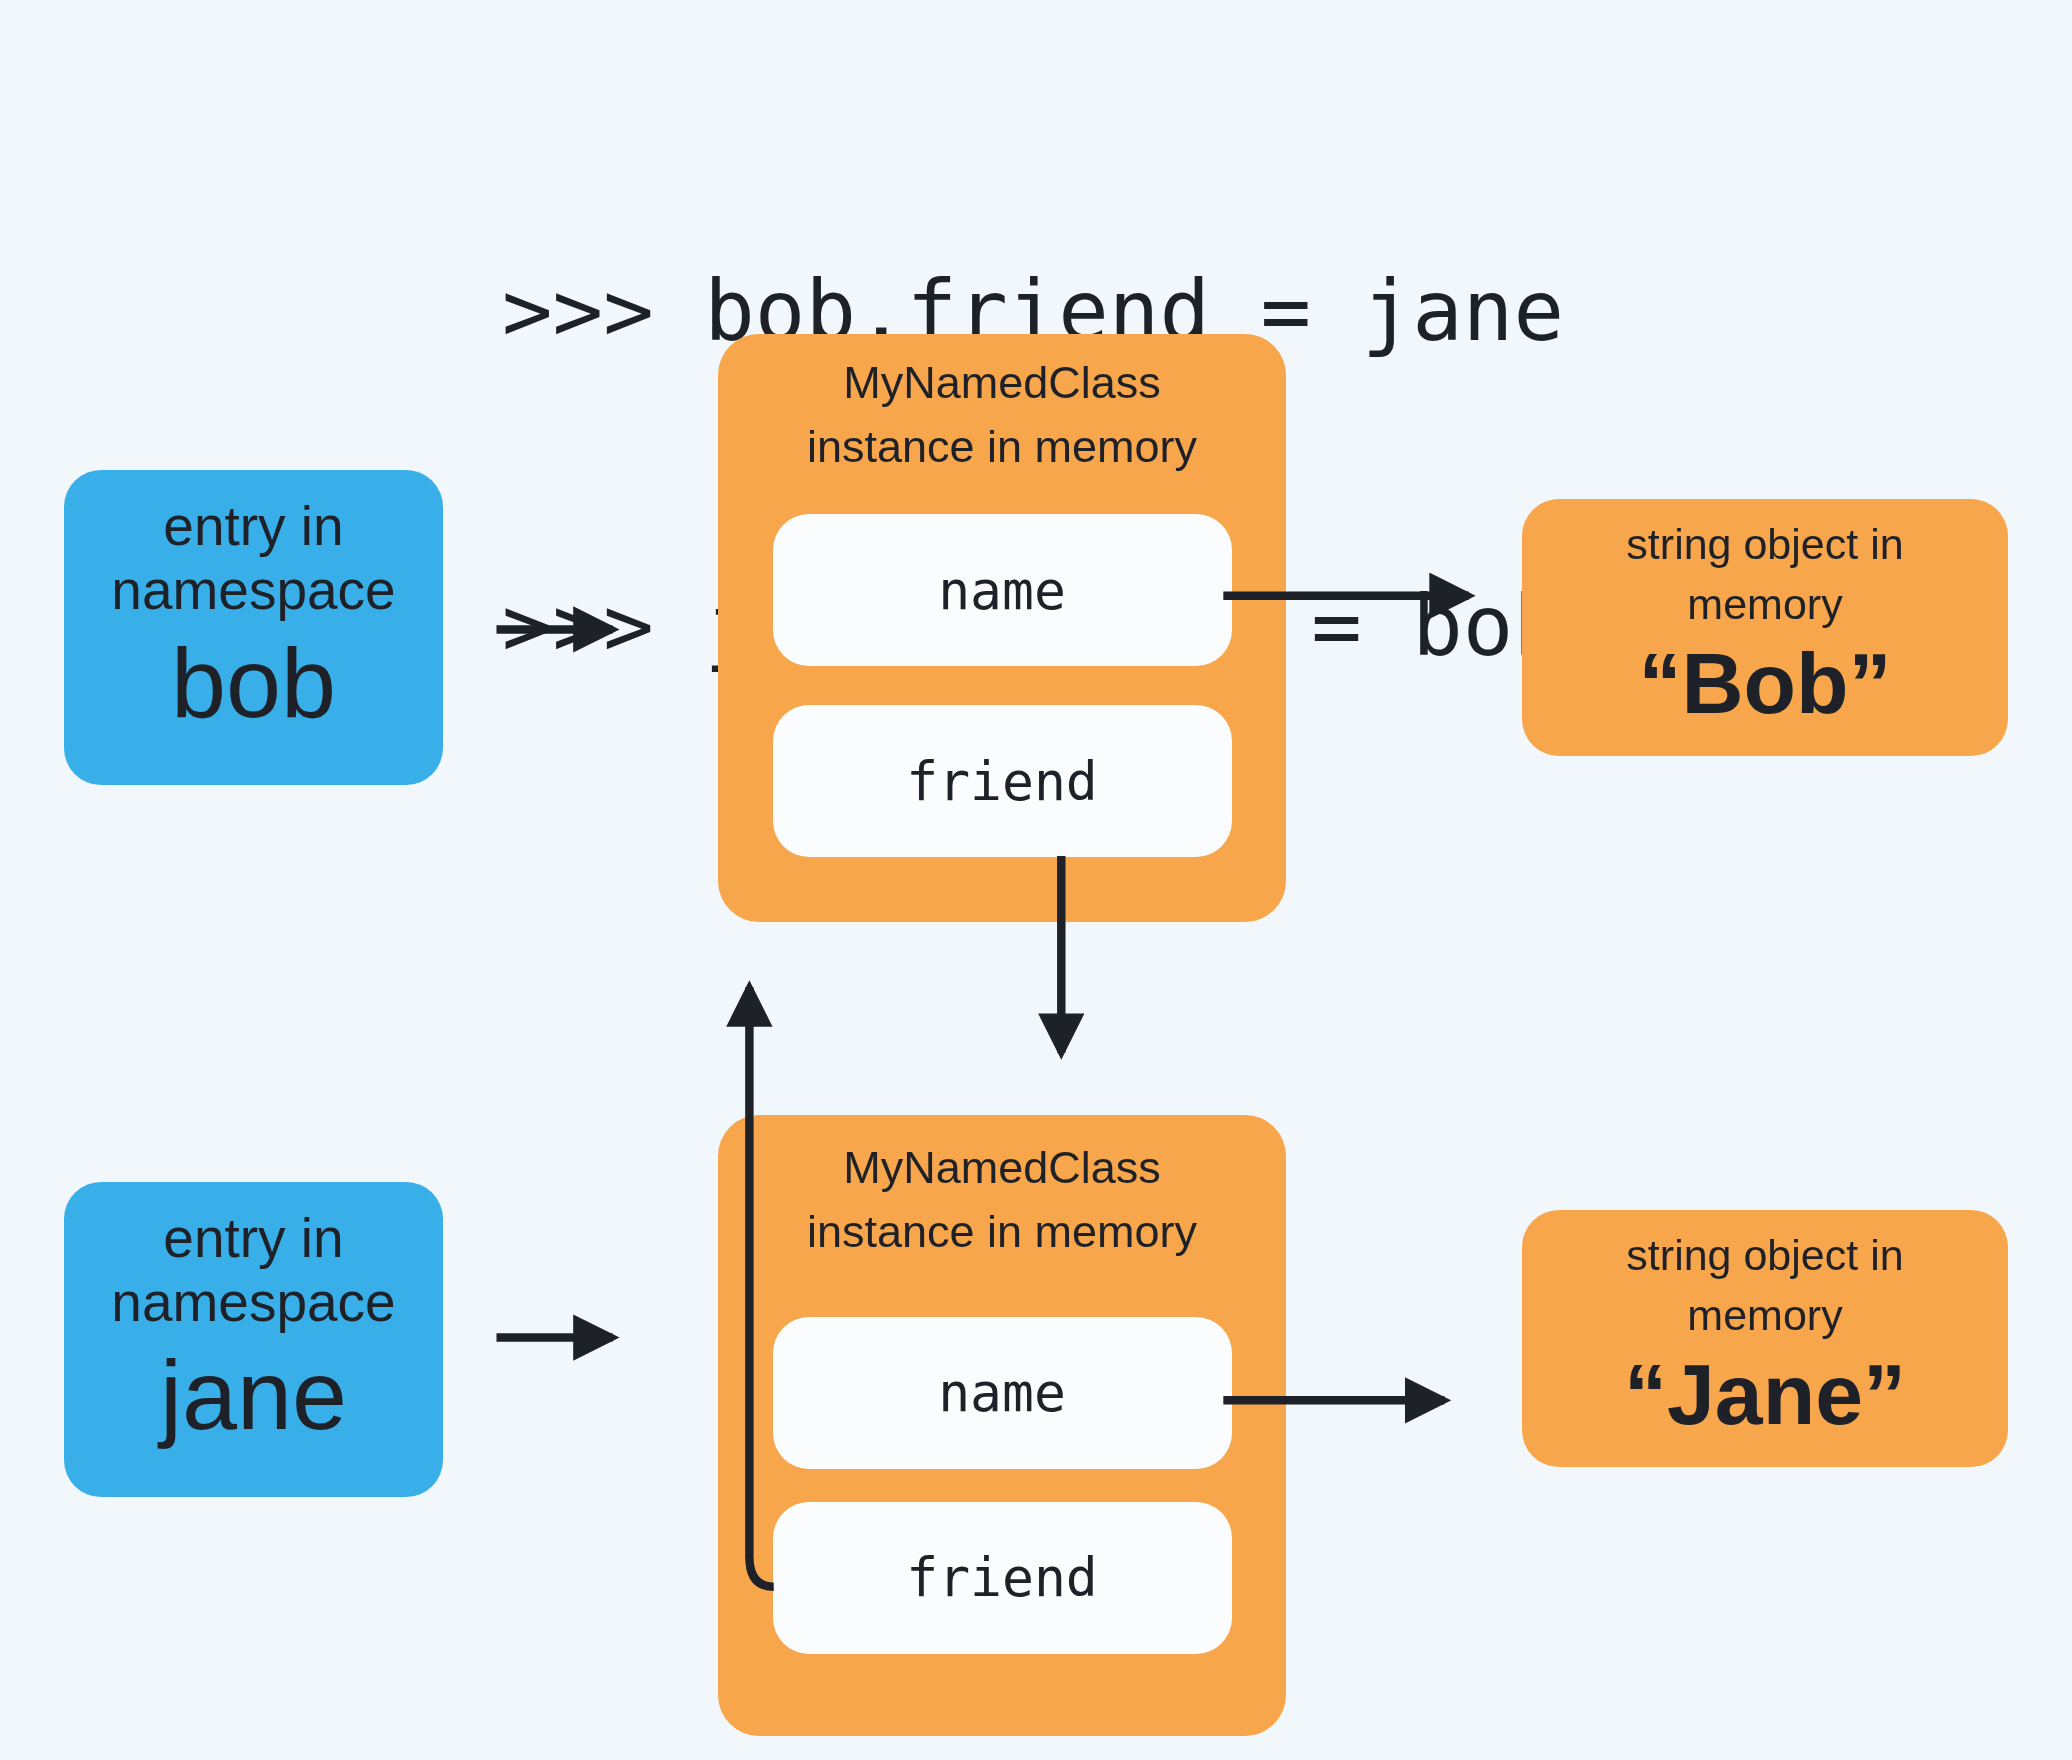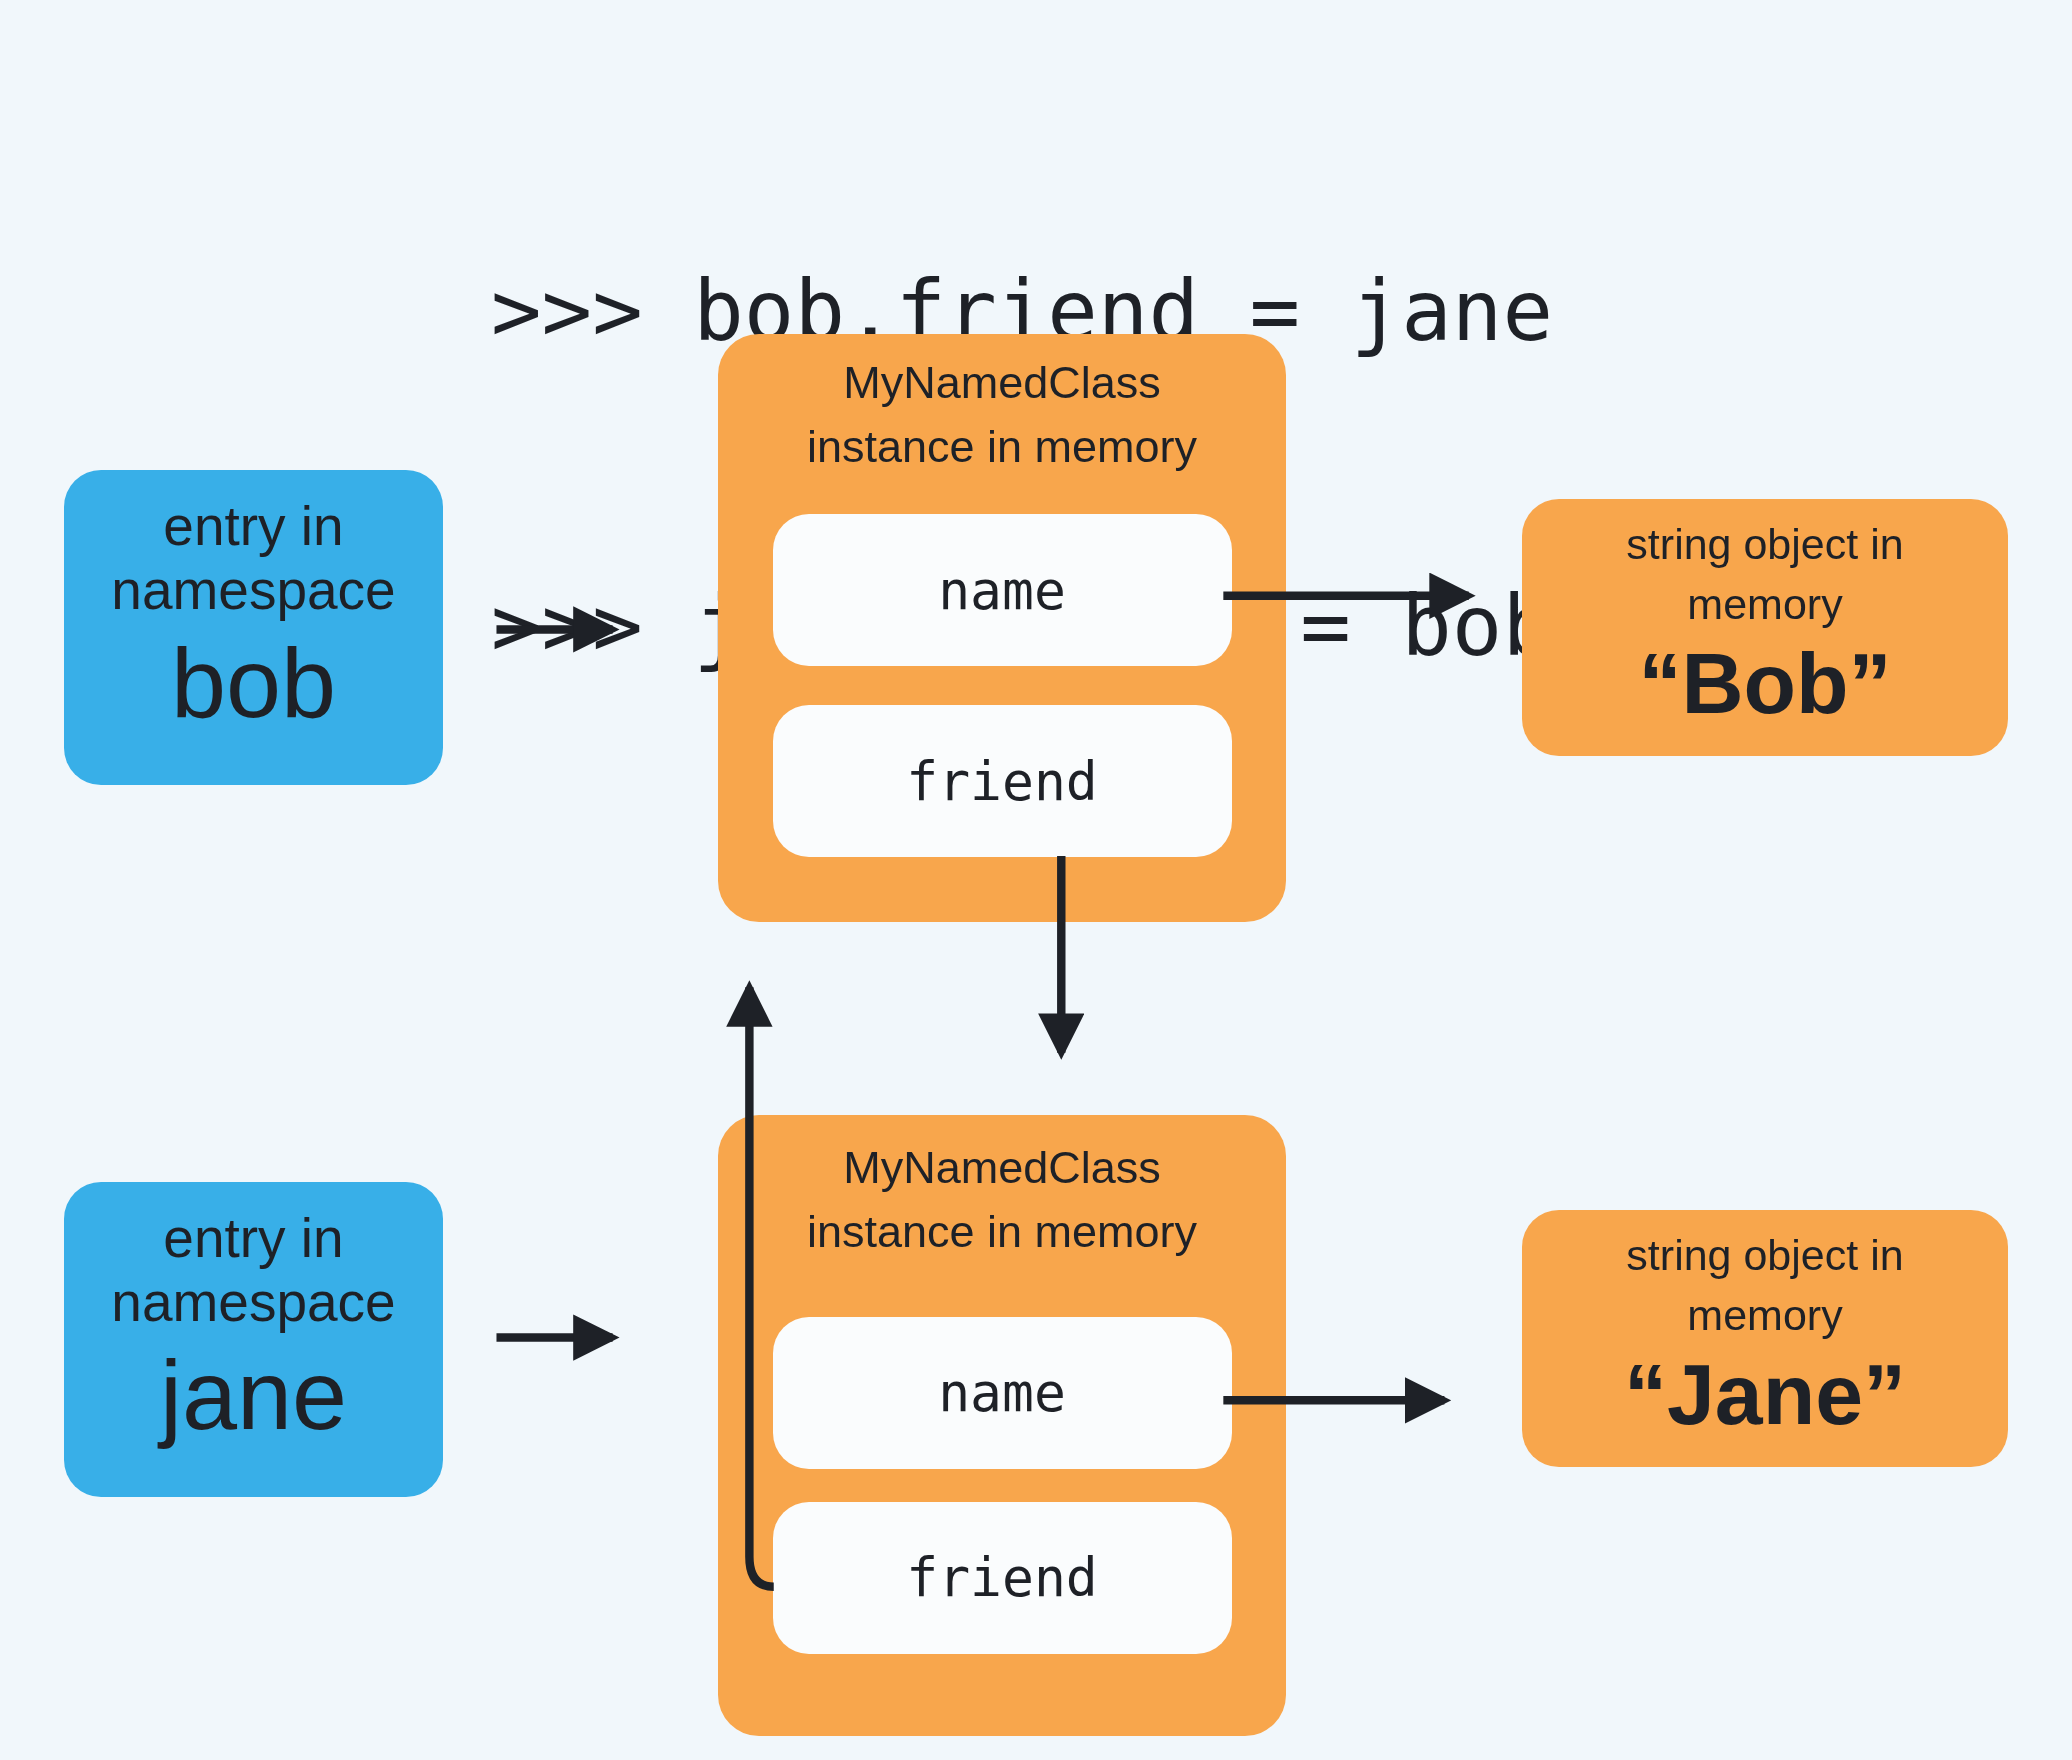--- a/index.html
+++ b/index.html
@@ -18,21 +18,21 @@
   .canvas{
     position:relative;
     width:2072px;
     height:1760px;
     background:var(--background);
     overflow:hidden;
   }
   
   .code{
     position:absolute;
-    left:491px; top:49px;
+    left:502px; top:49px;
     font-family:"DejaVu Sans Mono", monospace;
     font-size:84px;
     line-height:105px;
     white-space:pre;
     color:var(--ink);
     text-align:right;
   }
   
   .panel{
     position:absolute;

